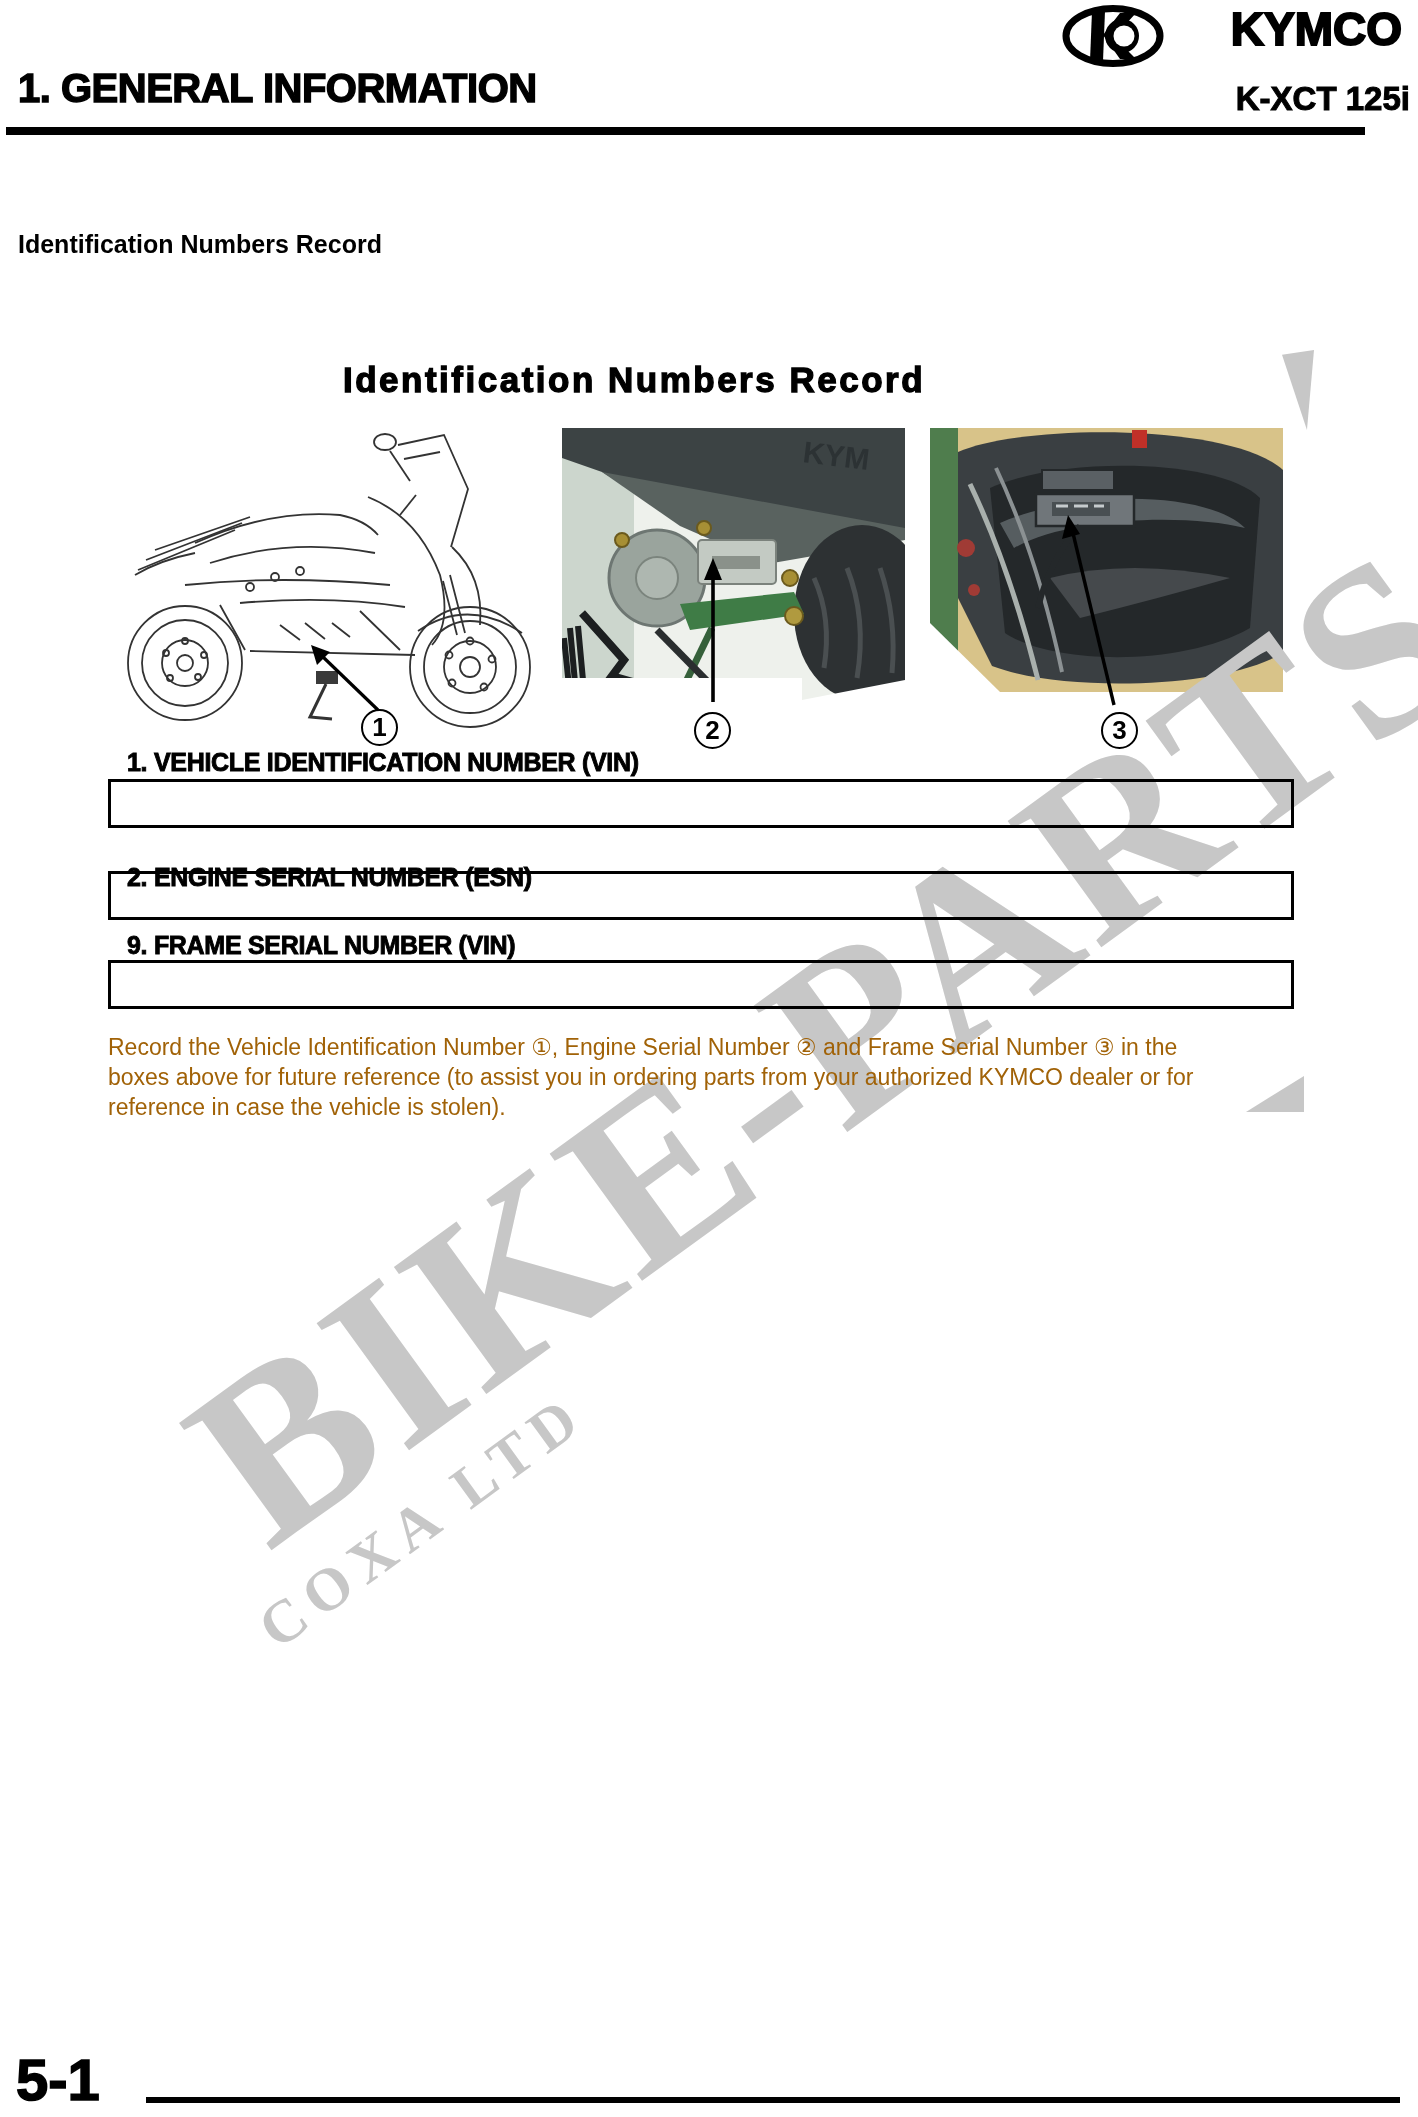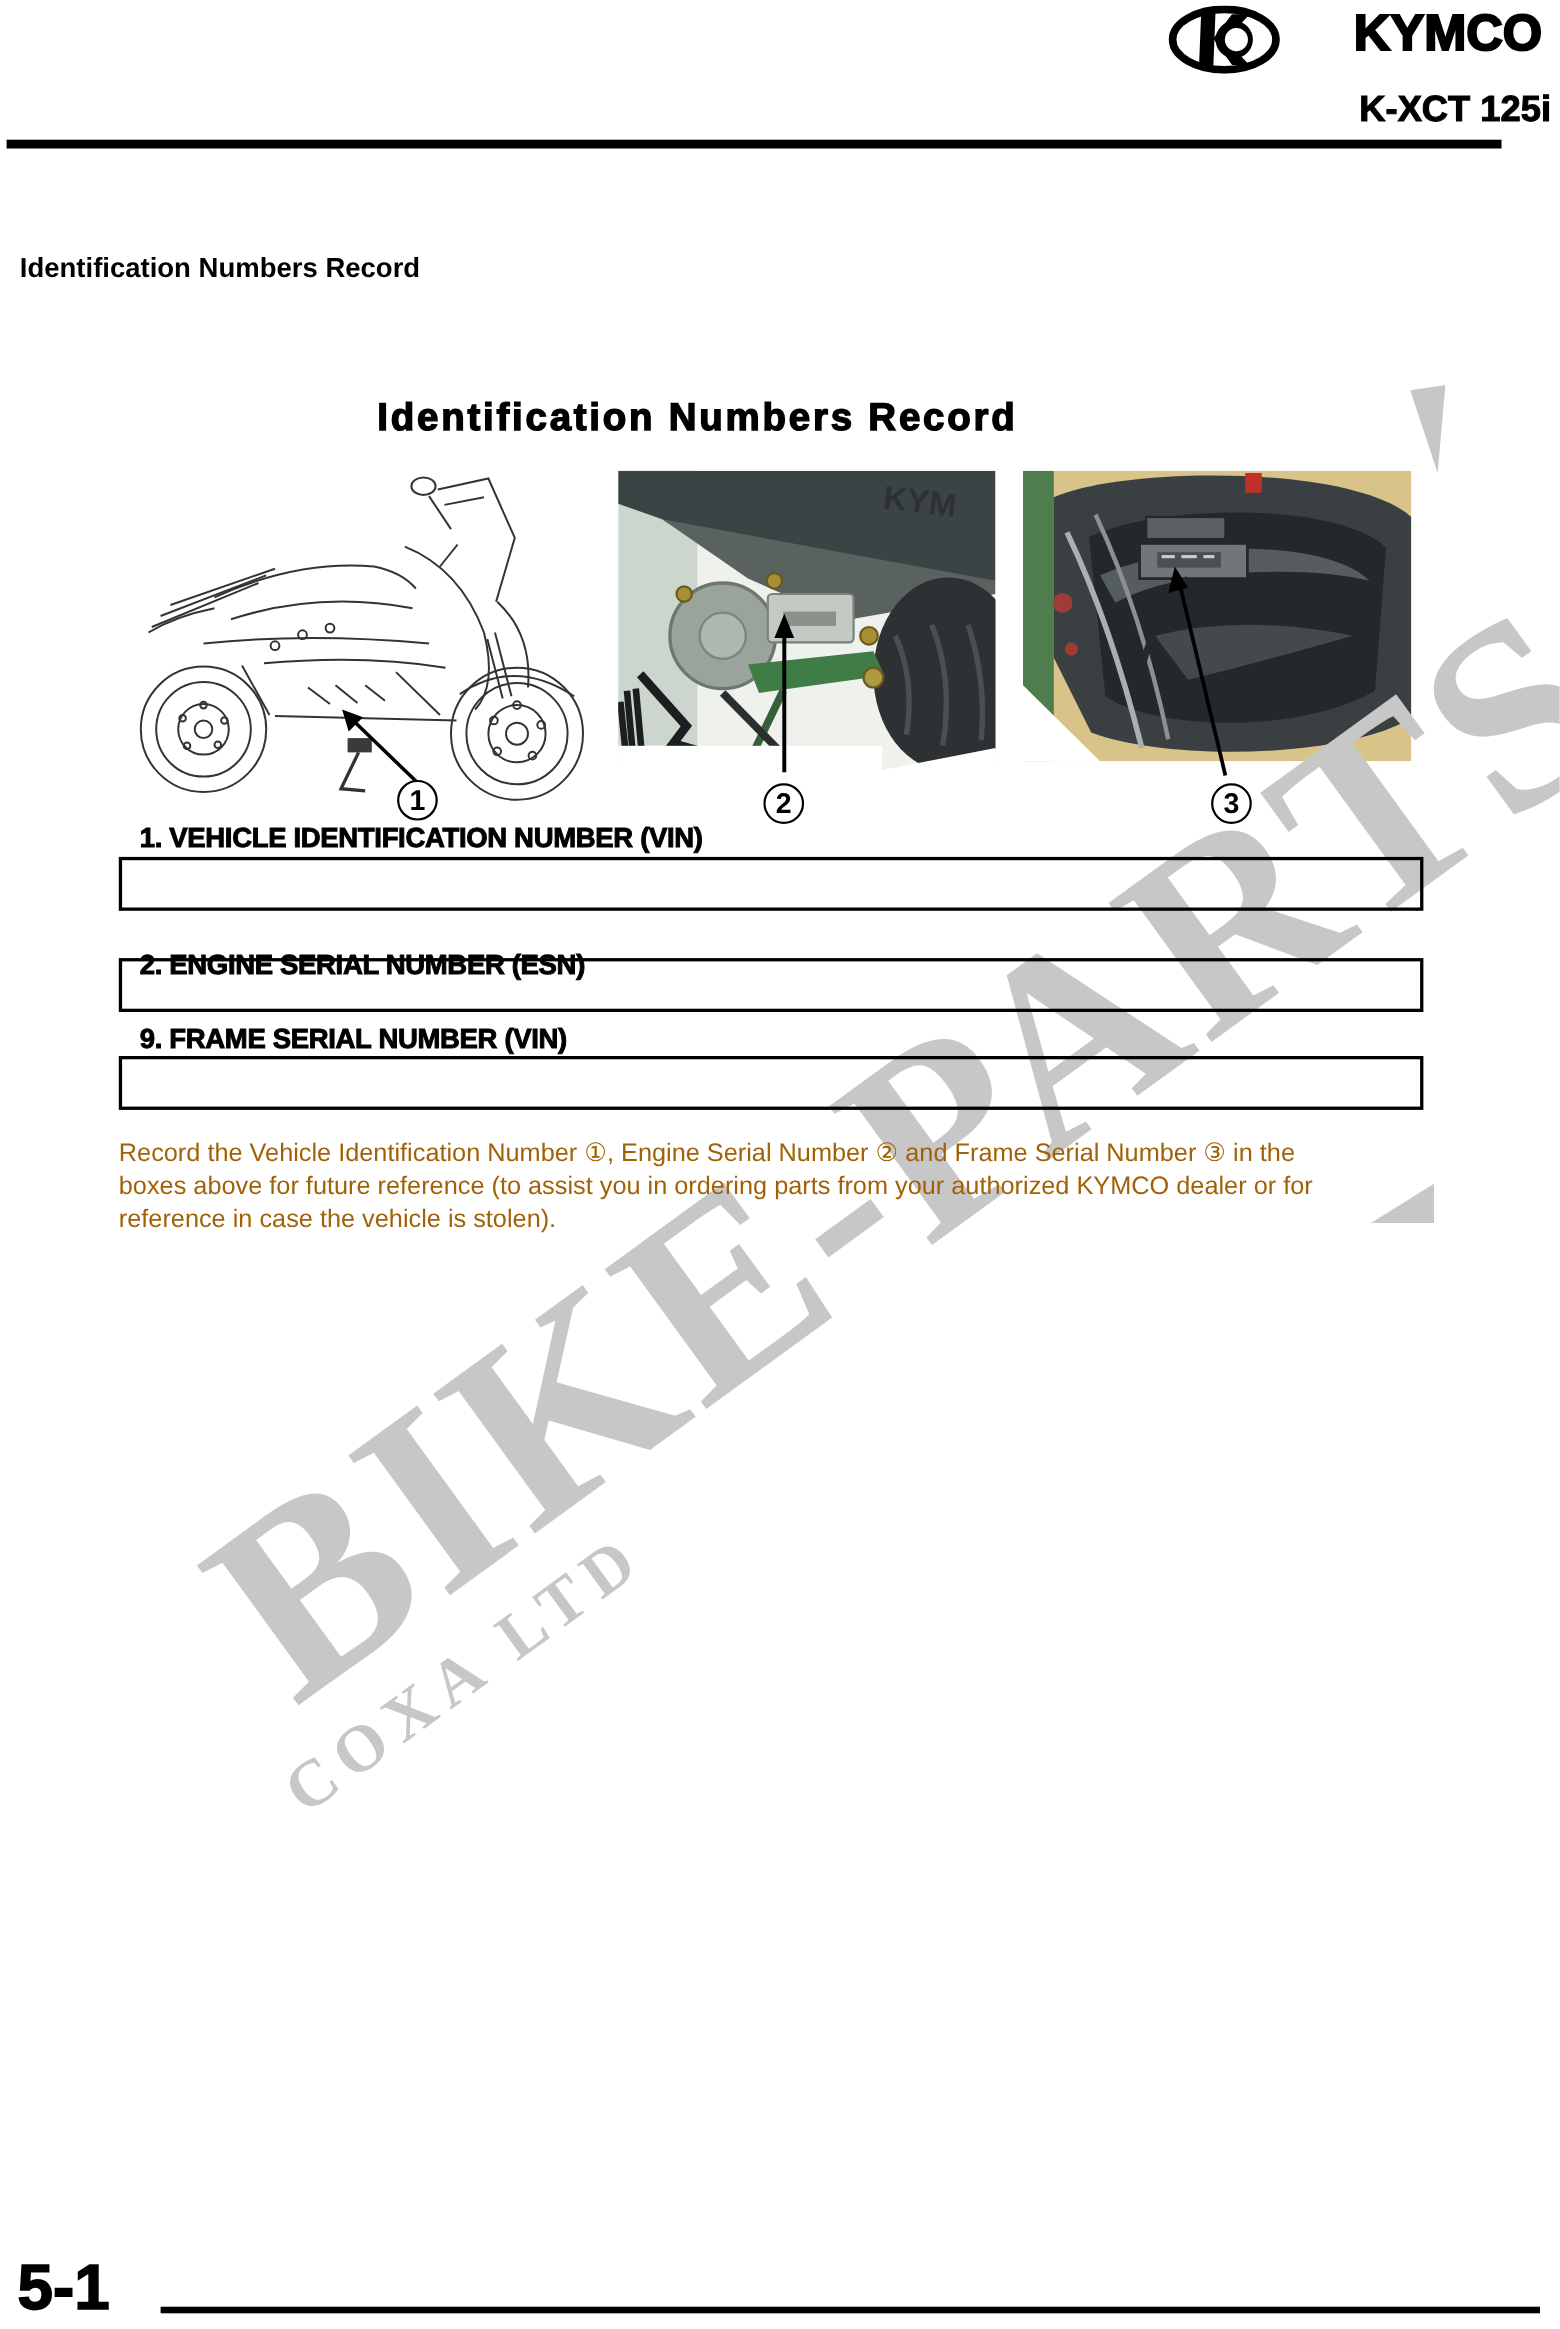--- a/index.html
+++ b/index.html
@@ -117,20 +117,21 @@
 <div class="page">
 
   <svg class="logo" viewBox="0 0 102 62" aria-hidden="true">
     <ellipse cx="51" cy="31" rx="47" ry="27.5" fill="none" stroke="#000" stroke-width="7"></ellipse>
     <path d="M30,6 L43,6 L41,56 L28,56 Z" fill="#000"></path>
     <path d="M41,30 L58,8 L74,8 L52,32 L74,54 L58,54 Z" fill="#000"></path>
     <circle cx="60" cy="31" r="17" fill="#000"></circle>
     <circle cx="62" cy="31" r="10.5" fill="#fff"></circle>
   </svg>
   <div class="brand-name">KYMCO</div>
+  <div class="chapter-title">1. GENERAL INFORMATION</div>
   <div class="model-badge">K-XCT 125i</div>
   <div class="header-rule"></div>
 
   <div class="section-subtitle">Identification Numbers Record</div>
 
   <div class="figure-title">Identification Numbers Record</div>
 
   <svg class="scooter" viewBox="0 0 445 320" aria-hidden="true">
     <g fill="none" stroke="#333" stroke-width="1.8">
 

